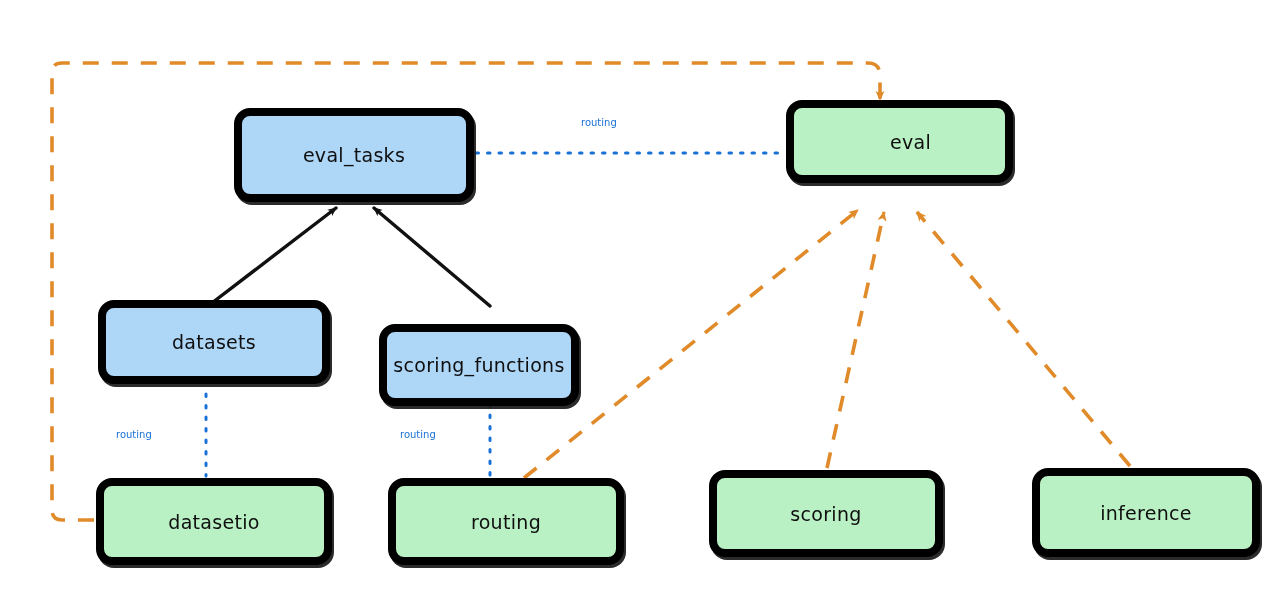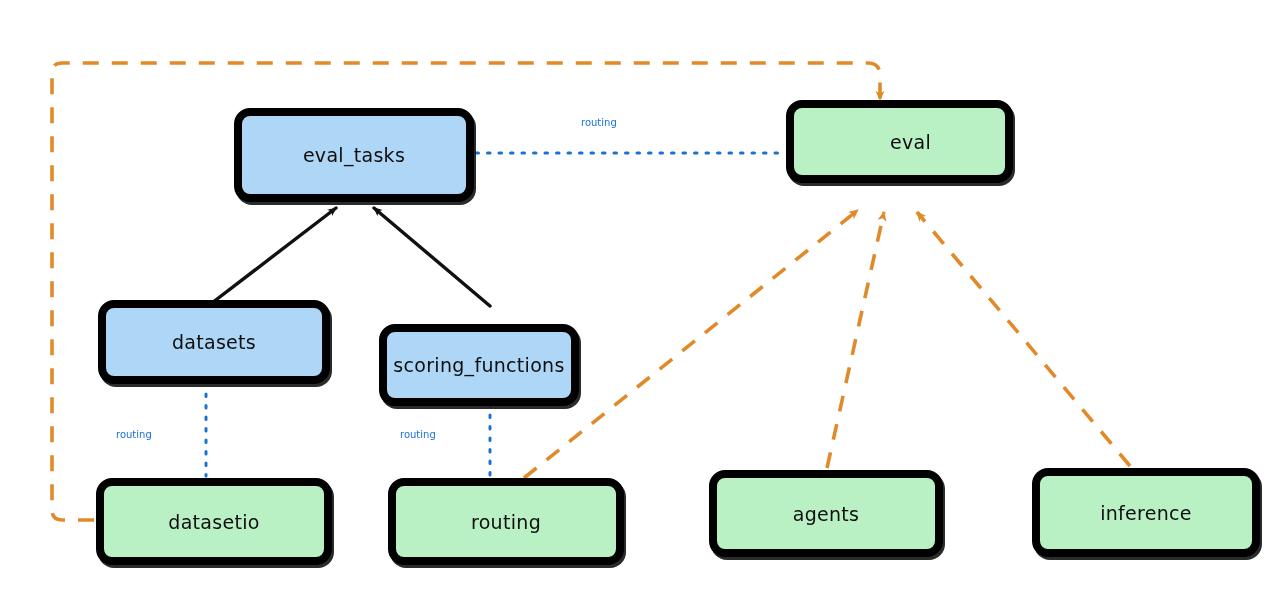--- a/index.html
+++ b/index.html
@@ -104,21 +104,21 @@
 
   <div class="node node-green" style="left:96px; top:478px; width:236px; height:87px;">
     <span class="node-label">datasetio</span>
   </div>
 
   <div class="node node-green" style="left:388px; top:478px; width:236px; height:87px;">
     <span class="node-label">routing</span>
   </div>
 
   <div class="node node-green" style="left:709px; top:470px; width:234px; height:87px;">
-    <span class="node-label">agents</span>
+    <span class="node-label">scoring</span>
   </div>
 
   <div class="node node-green" style="left:1032px; top:468px; width:228px; height:89px;">
     <span class="node-label">inference</span>
   </div>
 
   <div class="edge-label" style="left:578px; top:117px;">routing</div>
 
   <div class="edge-label" style="left:113px; top:429px;">routing</div>
 

